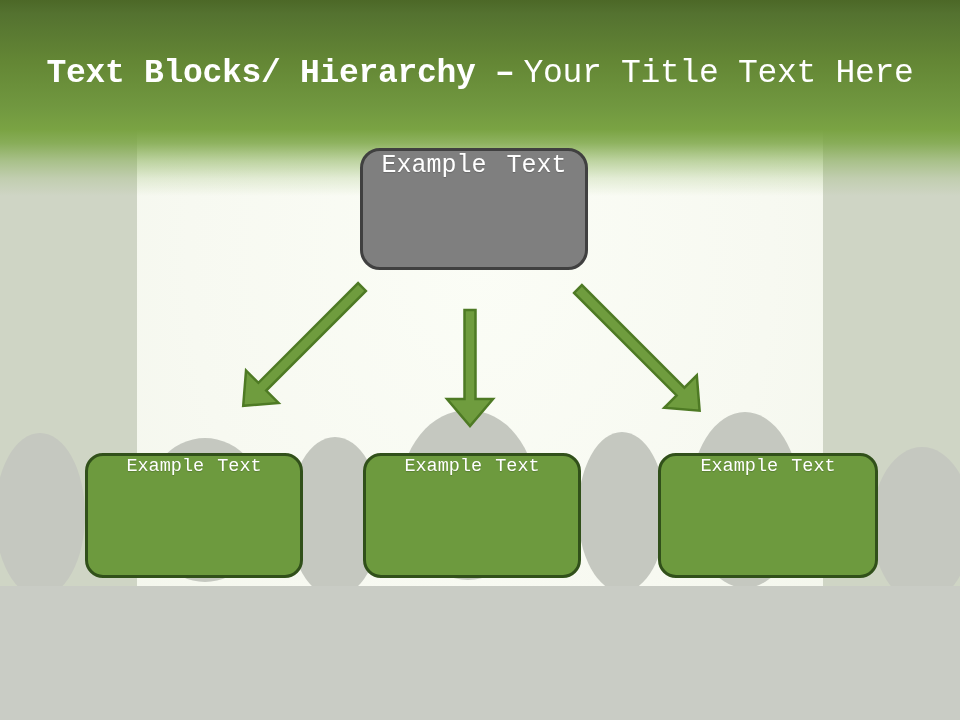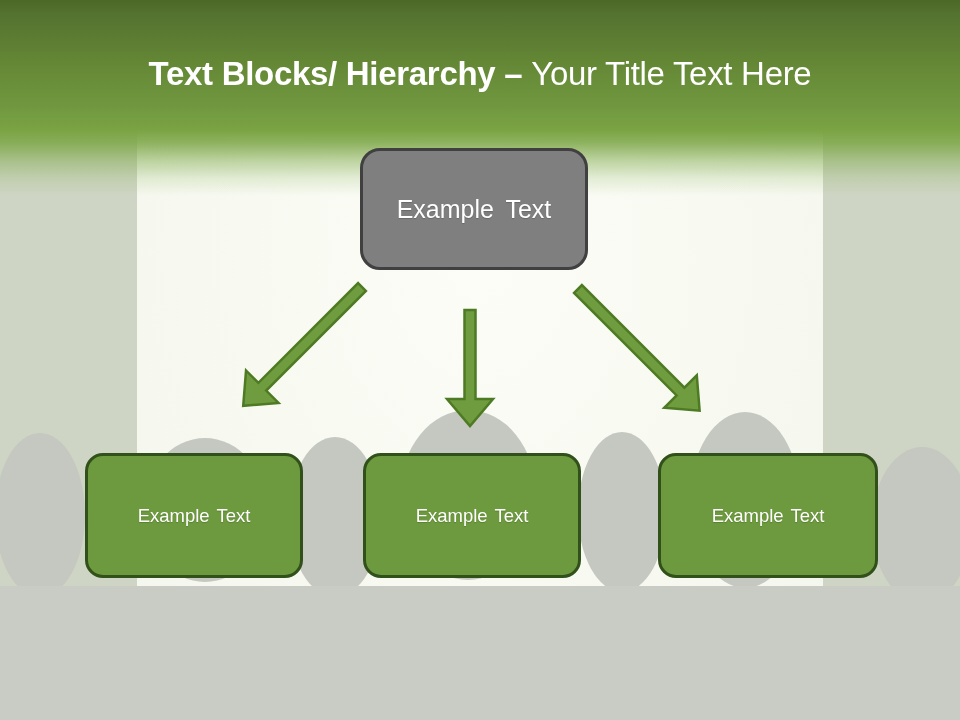--- a/index.html
+++ b/index.html
@@ -1,20 +1,20 @@
 <!DOCTYPE html>
 <html><head>
 <meta charset="utf-8">
 <style>
   html,body{margin:0;padding:0;background:#2b2b2b;}
   .slide{
     position:relative;
     width:960px;height:720px;
     overflow:hidden;
-    font-family:Liberation Sans, sans-serif;
+    font-family:Liberation Mono, monospace;
     background:#f8faf2;
   }
   
   .bg-side{position:absolute;top:0;height:720px;background:#cfd5c5;}
   .bg-side.left{left:0;width:137px;}
   .bg-side.right{left:823px;width:137px;}
   .bg-screen{
     position:absolute;top:0;left:137px;width:686px;height:720px;
     background:radial-gradient(ellipse at 50% 35%, #fbfdf6 0%, #f7f9f1 60%, #f3f6ec 100%);
   }
@@ -31,21 +31,21 @@
     position:absolute;top:52px;left:0;width:960px;height:44px;
     text-align:center;line-height:44px;
     color:#ffffff;font-size:33px;letter-spacing:-0.3px;
     white-space:nowrap;
   }
   .slide-title .t-bold{font-weight:700;}
   .slide-title .t-reg{font-weight:400;margin-left:9px;}
   
   .node{
     position:absolute;
-    display:flex;align-items:center;justify-content:center;
+    display:flex;align-items:flex-start;justify-content:center;
     box-sizing:border-box;
     color:#ffffff;text-align:center;
     text-shadow:0 1px 1px rgba(0,0,0,0.18);
   }
   .node-root{
     left:360px;top:148px;width:228px;height:122px;
     background:#7f7f7f;border:3px solid #404040;border-radius:20px;
     font-size:25px;word-spacing:5px;
   }
   .node-child{

